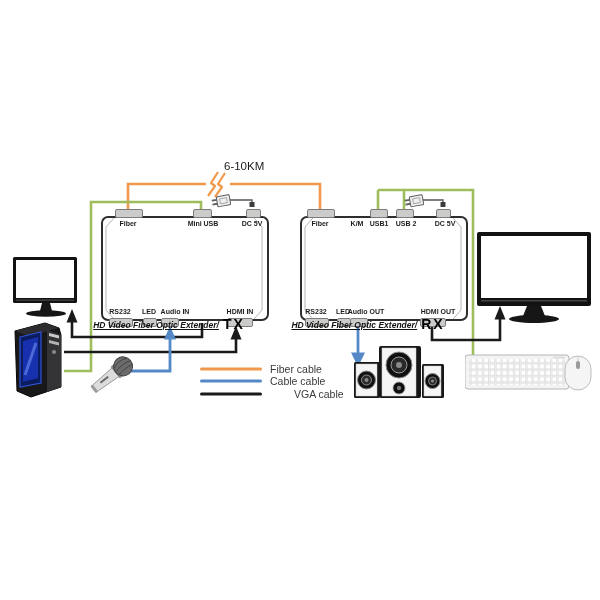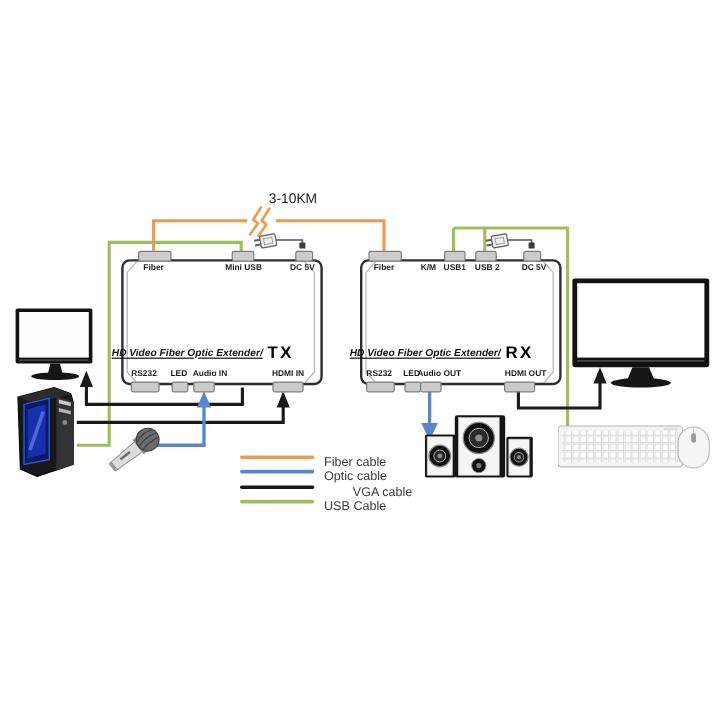--- a/index.html
+++ b/index.html
@@ -4,26 +4,26 @@
 <style>
   html,body{margin:0;padding:0;background:#fff;}
   .stage{position:relative;width:600px;height:600px;background:#ffffff;overflow:hidden;
          font-family:"Liberation Sans",sans-serif;}
   .layer{position:absolute;left:0;top:0;}
   .unit{position:absolute;width:164px;height:101px;background:#ffffff;
         border:2px solid #2e2e2e;border-radius:7px;}
   .tab{position:absolute;height:7px;background:#cbcbc9;border:1px solid #7c7c7c;border-radius:2px;}
   .plabel{position:absolute;width:60px;text-align:center;font-size:7px;font-weight:bold;
           color:#1c1c1c;white-space:nowrap;}
-  .title-row{position:absolute;display:flex;align-items:flex-end;justify-content:center;gap:4px;width:132px;}
+  .title-row{position:absolute;display:flex;align-items:flex-end;justify-content:center;gap:4px;width:132px;margin-top:31px;}
   .title-main{font-size:8.5px;font-style:italic;font-weight:bold;text-decoration:underline;
               color:#111;white-space:nowrap;}
   .title-var{font-size:14px;font-weight:900;letter-spacing:2px;line-height:11px;color:#000;}
   .distance{position:absolute;left:224px;top:160px;font-size:11.5px;color:#1a1a1a;}
-  .lrow{position:absolute;left:200px;display:flex;gap:8px;height:12px;margin-top:16px;}
+  .lrow{position:absolute;left:200px;display:flex;align-items:center;gap:8px;height:12px;}
   .llabel{font-size:10.5px;color:#3a3a3a;white-space:nowrap;}
   .dev{position:absolute;}
 </style>
 </head>
 <body>
 
 <div class="stage">
 
   <div class="unit" style="left:101px;top:216px;"></div>
   <div class="unit" style="left:300px;top:216px;"></div>
@@ -116,21 +116,21 @@
 
   <div class="title-row" style="left:103px;top:288px;">
     <span class="title-main">HD Video Fiber Optic Extender/</span>
     <span class="title-var">TX</span>
   </div>
   <div class="title-row" style="left:302px;top:288px;">
     <span class="title-main">HD Video Fiber Optic Extender/</span>
     <span class="title-var">RX</span>
   </div>
 
-  <div class="distance">3-10KM</div>
+  <div class="distance">6-10KM</div>
 
   <svg class="dev" style="left:11px;top:256px;" width="70" height="64">
     <rect x="2" y="1" width="64" height="46" rx="1.5" fill="#121212"></rect>
     <rect x="5" y="4" width="58" height="38" fill="#fefefe"></rect>
     <rect x="5" y="43.5" width="58" height="1.2" fill="#4a4a4a"></rect>
     <polygon points="31,47 39,47 41,55 29,55" fill="#161616"></polygon>
     <ellipse cx="35" cy="57.5" rx="20" ry="3.2" fill="#161616"></ellipse>
   </svg>
 
   <svg class="dev" style="left:5px;top:321px;" width="64" height="80">
@@ -204,28 +204,22 @@
   <div class="lrow" style="top:363px;">
     <svg width="62" height="4">
       <rect x="0" y="0.5" width="62" height="3" rx="1.5" fill="#F0994C"></rect>
     </svg>
     <span class="llabel">Fiber cable</span>
   </div>
   <div class="lrow" style="top:375px;">
     <svg width="62" height="4">
       <rect x="0" y="0.5" width="62" height="3" rx="1.5" fill="#5588C7"></rect>
     </svg>
-    <span class="llabel">Optic cable</span>
+    <span class="llabel">Cable cable</span>
   </div>
   <div class="lrow" style="top:388px;gap:32px;">
     <svg width="62" height="4">
       <rect x="0" y="0.5" width="62" height="3" rx="1.5" fill="#1A1A1A"></rect>
     </svg>
     <span class="llabel">VGA cable</span>
   </div>
-  <div class="lrow" style="top:400px;">
-    <svg width="62" height="4">
-      <rect x="0" y="0.5" width="62" height="3" rx="1.5" fill="#A0BD5C"></rect>
-    </svg>
-    <span class="llabel">USB Cable</span>
-  </div>
 
 </div>
 
 </body></html>

